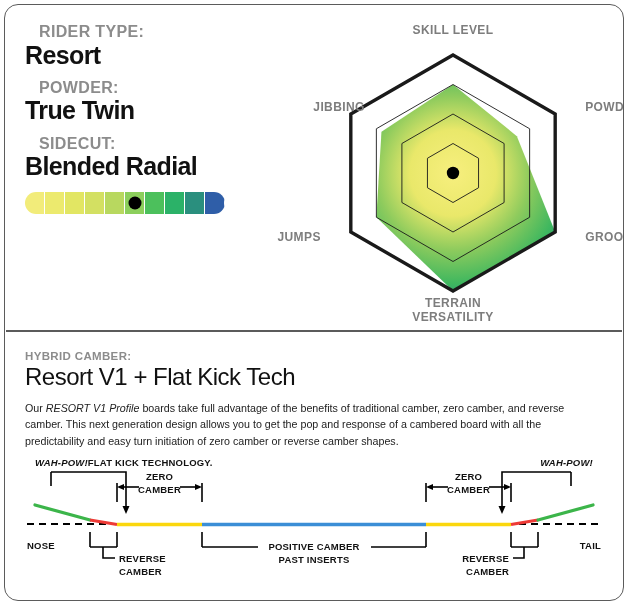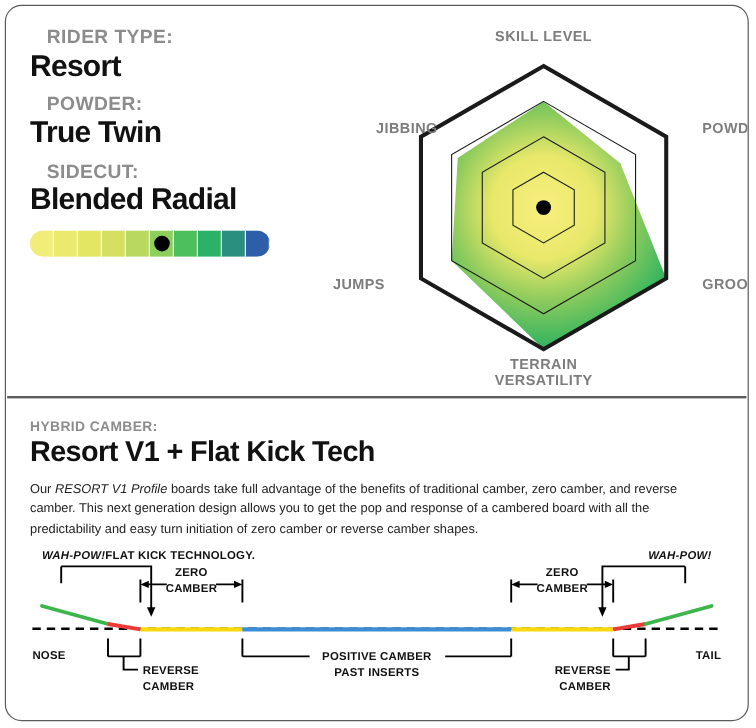--- a/index.html
+++ b/index.html
@@ -54,21 +54,21 @@
   }
 
   
   .bottom-section{position:absolute;left:0;top:327px;width:618px;height:270px;}
   .hc-label{
     position:absolute;left:20px;top:18px;
     font-size:11.5px;font-weight:bold;color:#8c8c8c;letter-spacing:.35px;
   }
   .hc-title{
     position:absolute;left:20px;top:31px;
-    font-size:24px;font-weight:bold;color:#111;letter-spacing:-0.5px;
+    font-size:24px;font-weight:normal;color:#111;letter-spacing:-0.5px;
   }
   .hc-body{
     position:absolute;left:20px;top:68px;width:578px;
     font-size:10.7px;color:#222;line-height:1.52;
   }
   .hc-body em{font-style:italic;}
 
   
   .camber{position:absolute;left:0;top:120px;width:618px;height:140px;}
   .camber svg{display:block;}

